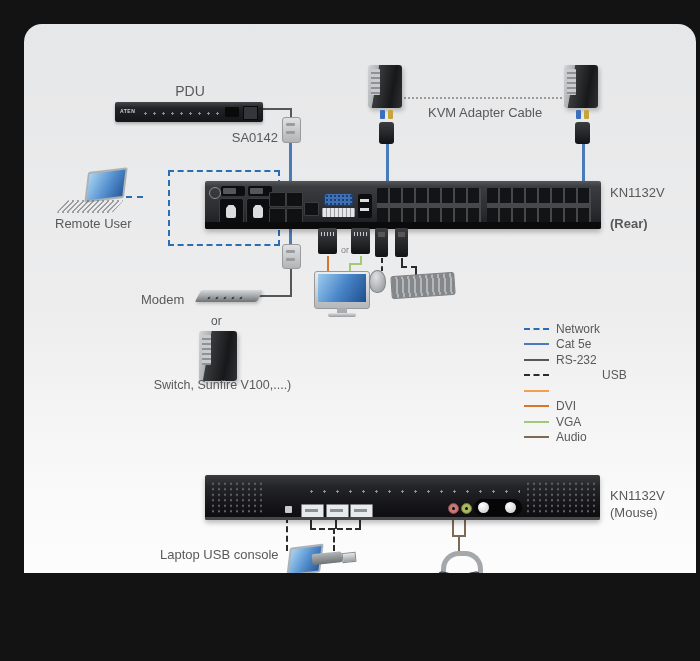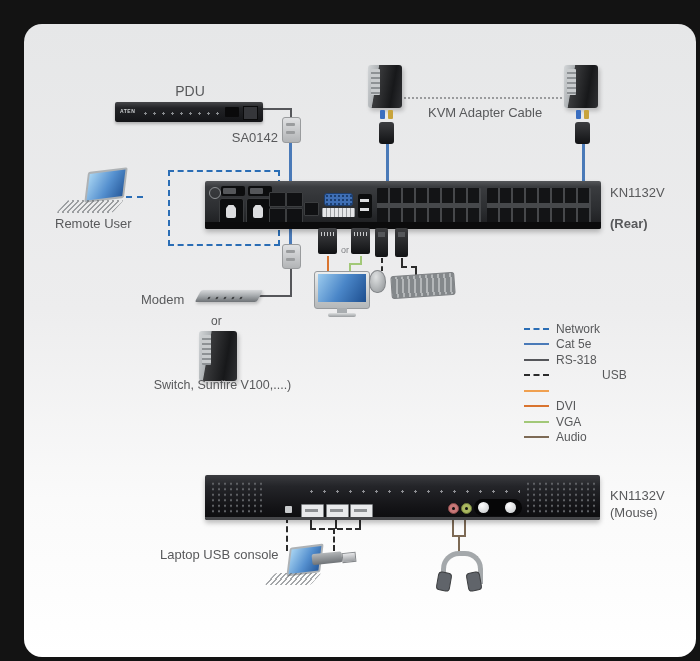--- a/index.html
+++ b/index.html
@@ -1,16 +1,16 @@
 <!DOCTYPE html>
 <html style="--c-frame: #131313; --c-bg_top: #e6e7e8; --c-bg_bottom: #ffffff; --c-text: #58595b; --c-network: #2a6db5; --c-cat5e: #4a7ab8; --c-rs232: #55565a; --c-usb: #2b2b2b; --c-vkm: #f0a050; --c-dvi: #d9742f; --c-vga: #a2c878; --c-audio: #7d6a55; --c-cloud: #4377b8;"><head>
 <meta charset="utf-8">
 <style>
   html,body{margin:0;padding:0;background:#131313;}
-  .stage{position:relative;width:700px;height:661px;background:#131313;overflow:hidden;
+  .stage{position:relative;width:700px;height:573px;background:#131313;overflow:hidden;
          font-family:"Liberation Sans",sans-serif;}
   .abs{position:absolute;}
   .panel{position:absolute;left:24px;top:24px;width:672px;height:633px;border-radius:18px;
          background:linear-gradient(180deg,var(--c-bg_top) 0%,#ededee 45%,#fafafa 75%,var(--c-bg_bottom) 100%);}
   
   .lh{position:absolute;height:0;border-top:2px solid;}
   .lv{position:absolute;width:0;border-left:2px solid;}
   .lh.dash{border-top-style:dashed;} .lv.dash{border-left-style:dashed;}
   .lh.dotted{border-top-style:dotted;} .lv.w3{border-left-width:3px;}
   .c-net{border-color:var(--c-network);} .c-cat{border-color:var(--c-cat5e);}
@@ -279,21 +279,21 @@
     <div class="legend-row" style="top:0;">
       <div class="lg-swatch" style="border-top-color: rgb(42, 109, 181); border-top-style: dashed;"></div>
       <span class="lg-label">Network</span>
     </div>
     <div class="legend-row" style="top:15.5px;">
       <div class="lg-swatch" style="border-top-color: rgb(74, 122, 184); border-top-style: solid;"></div>
       <span class="lg-label">Cat 5e</span>
     </div>
     <div class="legend-row" style="top:31px;">
       <div class="lg-swatch" style="border-top-color: rgb(85, 86, 90); border-top-style: solid;"></div>
-      <span class="lg-label">RS-318</span>
+      <span class="lg-label">RS-232</span>
     </div>
     <div class="legend-row" style="top:46.5px;gap:46px;">
       <div class="lg-swatch" style="border-top-color: rgb(43, 43, 43); border-top-style: dashed;"></div>
       <span class="lg-label">USB</span>
     </div>
     <div class="legend-row" style="top:62px;">
       <div class="lg-swatch" style="border-top-color: rgb(240, 160, 80); border-top-style: solid;"></div>
     </div>
     <div class="legend-row" style="top:77.5px;">
       <div class="lg-swatch" style="border-top-color: rgb(217, 116, 47); border-top-style: solid;"></div>

